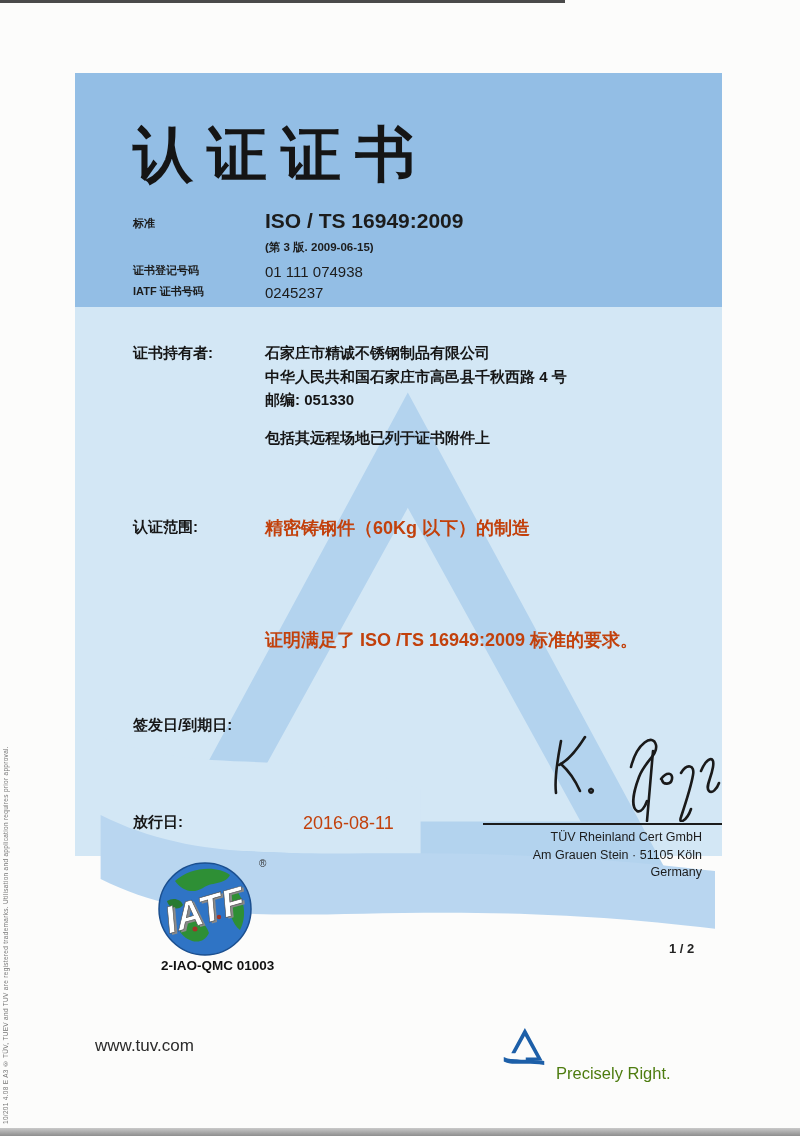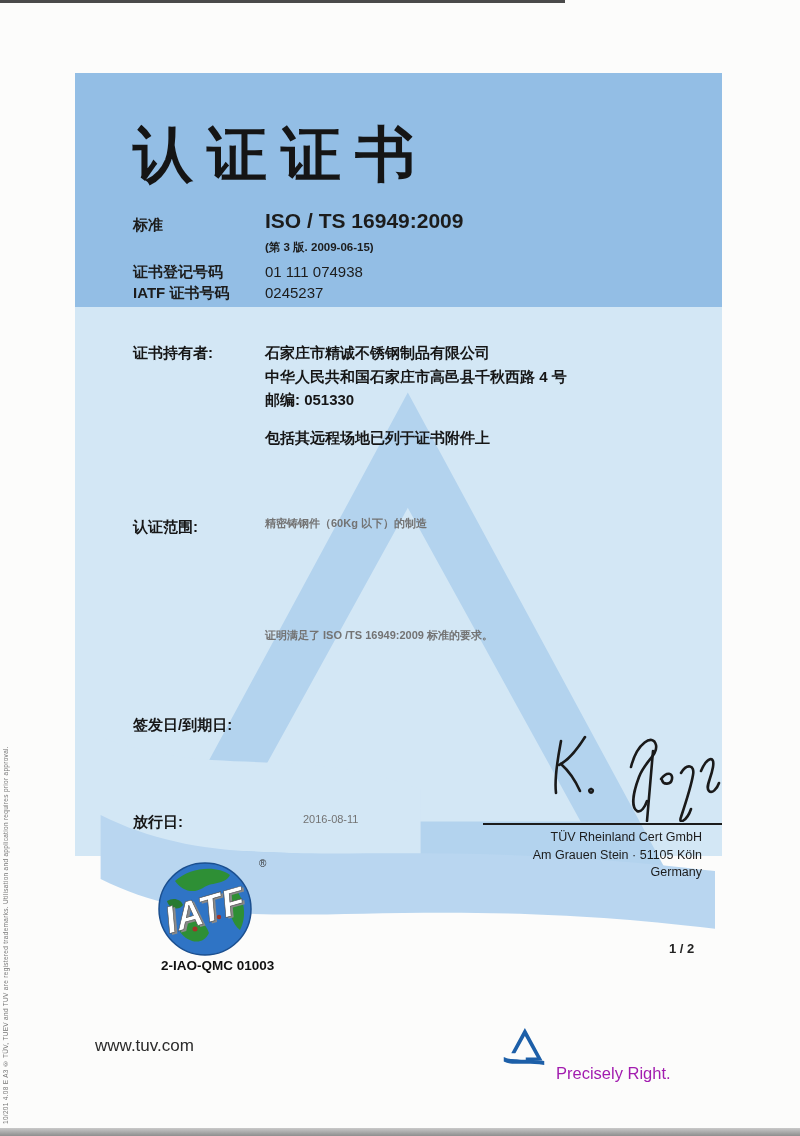--- a/index.html
+++ b/index.html
@@ -8,48 +8,48 @@
     background:#fcfcfb;overflow:hidden;
     font-family:"Liberation Sans","DejaVu Sans",sans-serif;color:#1a1a1a;
   }
   .scan-strip-top{position:absolute;left:0;top:0;width:565px;height:3px;background:#4a4a4a;}
   .scan-strip-bottom{position:absolute;left:0;top:1128px;width:800px;height:8px;
     background:linear-gradient(#c9c9c9,#8e8e8e);}
   
   .hdr-panel{position:absolute;left:75px;top:73px;width:647px;height:279px;background:#93bee5;}
   .cert-title{position:absolute;left:58px;top:52px;font-size:60px;font-weight:700;
     letter-spacing:14px;color:#151515;line-height:1;white-space:nowrap;}
-  .hdr-label{position:absolute;font-size:15px;font-weight:700;color:#1c1c1c;white-space:nowrap;text-align:right;}
+  .hdr-label{position:absolute;font-size:11px;font-weight:700;color:#1c1c1c;white-space:nowrap;text-align:right;}
   .hdr-val{position:absolute;font-size:15px;font-weight:500;color:#1c1c1c;white-space:nowrap;}
   .std-val{font-size:21px;font-weight:700;}
   .std-edition{font-size:11.5px;font-weight:700;}
   
   .body-panel{position:absolute;left:75px;top:307px;width:647px;height:549px;background:#d3e7f5;}
   .wm{position:absolute;left:0;top:60px;width:640px;height:576px;pointer-events:none;}
   .b-label{position:absolute;font-size:15px;font-weight:700;color:#161616;white-space:nowrap;}
-  .b-val{position:absolute;font-size:11px;font-weight:700;color:#737373;white-space:nowrap;}
+  .b-val{position:absolute;font-size:18px;font-weight:700;color:#c2410c;white-space:nowrap;}
   .holder-block{position:absolute;left:190px;top:34px;font-size:15px;line-height:1.58;color:#161616;}
   .holder-block .ln{font-weight:700;white-space:nowrap;}
   .holder-block .note{margin-top:14px;font-weight:700;white-space:nowrap;}
   .sig-svg{position:absolute;left:470px;top:420px;width:190px;height:95px;}
   .sig-line{position:absolute;left:408px;top:516px;width:239px;height:2px;background:#1c1c1c;}
   .issuer{position:absolute;right:20px;top:522px;text-align:right;font-size:12.5px;
     line-height:1.4;font-weight:500;color:#1c1c1c;}
   .iatf-globe{position:absolute;left:80px;top:552px;width:100px;height:100px;}
   .iatf-reg{position:absolute;left:184px;top:551px;font-size:10px;color:#333;}
   .iatf-code{position:absolute;left:86px;top:651px;font-size:13.5px;font-weight:600;color:#111;white-space:nowrap;}
   .page-num{position:absolute;left:594px;top:634px;font-size:13px;font-weight:700;color:#222;}
   
   .site-url{position:absolute;left:95px;top:1036px;font-size:17px;font-weight:500;color:#2b2b2b;}
   .tuv-logo-mark{position:absolute;left:502px;top:1026px;width:44px;height:40px;}
   .tuv-wordmark{position:absolute;left:552px;top:1032px;font-size:26px;color:#3a3a3a;white-space:nowrap;}
   .tuv-wordmark .b{font-weight:700;}
   .tuv-wordmark .r{font-weight:400;}
   .tuv-wordmark sup{font-size:12px;}
-  .tuv-tagline{position:absolute;left:556px;top:1064px;font-size:16.5px;font-weight:500;color:#a21caf;}
+  .tuv-tagline{position:absolute;left:556px;top:1064px;font-size:16.5px;font-weight:500;color:#4d7c0f;}
   .vertical-note{
     position:absolute;left:2px;top:752px;height:372px;width:14px;
     writing-mode:vertical-rl;transform:rotate(180deg);
     font-size:6.5px;color:#777;letter-spacing:.3px;white-space:nowrap;
   }
 </style>
 </head>
 <body>
 
 <div class="page">

